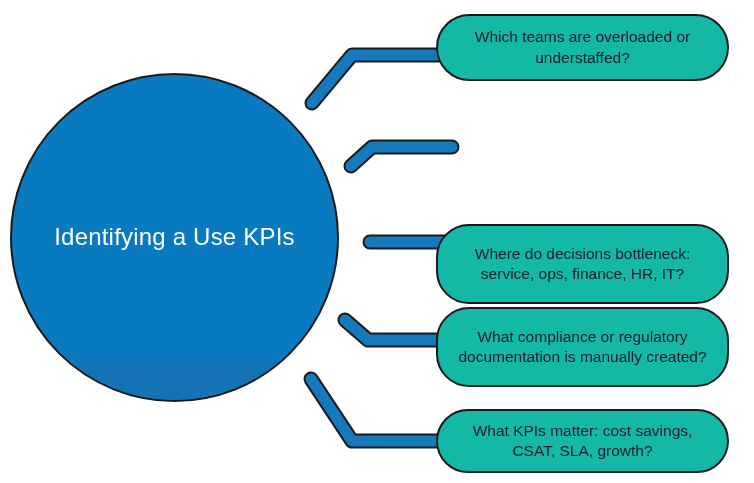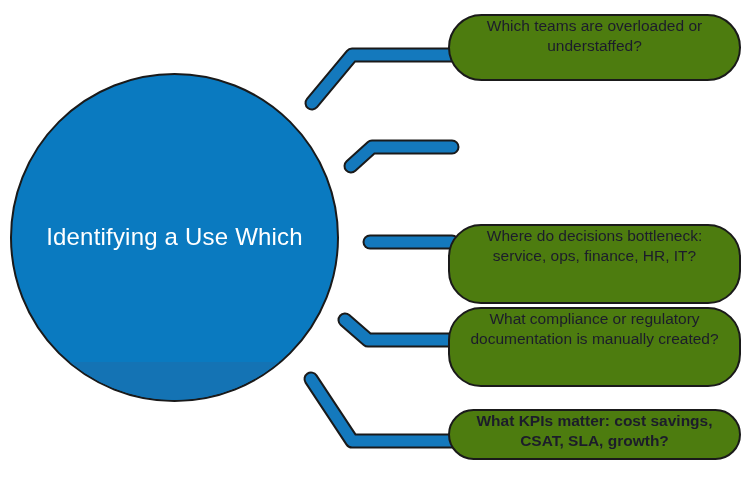--- a/index.html
+++ b/index.html
@@ -52,42 +52,42 @@
     color: #ffffff;
     font-size: 24px;
     font-weight: 400;
     letter-spacing: 0.2px;
     text-align: center;
     line-height: 1.2;
     padding: 0 18px;
   }
   .callout {
     position: absolute;
-    left: 448px;
+    left: 436px;
     width: 293px;
     box-sizing: border-box;
-    background: #4d7c0f;
+    background: #14b8a6;
     border: 2px solid #1a1a1a;
     display: flex;
-    align-items: flex-start;
+    align-items: center;
     justify-content: center;
     z-index: 4;
   }
   .callout-label {
     color: #1c1c2b;
     font-size: 15.5px;
     line-height: 1.32;
     text-align: center;
     padding: 0 14px;
   }
   .c1 { top: 14px;  height: 67px; border-radius: 34px; }
   .c2 { top: 116px; height: 64px; border-radius: 32px; }
   .c3 { top: 211px; height: 80px; border-radius: 33px; margin-top: 13px; }
   .c4 { top: 307px; height: 80px; border-radius: 33px; }
-  .c5 { top: 409px; height: 51px; border-radius: 32px; font-weight: bold; }
+  .c5 { top: 409px; height: 64px; border-radius: 32px; }
 </style>
 </head>
 <body>
 
 <div id="canvas">
 
   <svg id="connector-layer" viewBox="0 0 754 483" width="754" height="483" aria-hidden="true">
     <g fill="none" stroke="#1a1a1a" stroke-width="15" stroke-linecap="round" stroke-linejoin="round">
       <polyline points="312,103 352,55 452,55"></polyline>
       <polyline points="351,166 372,147 452,147"></polyline>
@@ -99,21 +99,21 @@
       <polyline points="312,103 352,55 452,55"></polyline>
       <polyline points="351,166 372,147 452,147"></polyline>
       <polyline points="370,242 452,242"></polyline>
       <polyline points="345,320 368,340 452,340"></polyline>
       <polyline points="311,379 352,441 452,441"></polyline>
     </g>
   </svg>
 
   <div class="hub">
     <div class="hub-shade"></div>
-    <div class="hub-label">Identifying a Use Which</div>
+    <div class="hub-label">Identifying a Use KPIs</div>
   </div>
 
   <div class="callout c1">
     <div class="callout-label">Which teams are overloaded or understaffed?</div>
   </div>
 
 
   <div class="callout c3">
     <div class="callout-label">Where do decisions bottleneck: service, ops, finance, HR, IT?</div>
   </div>

